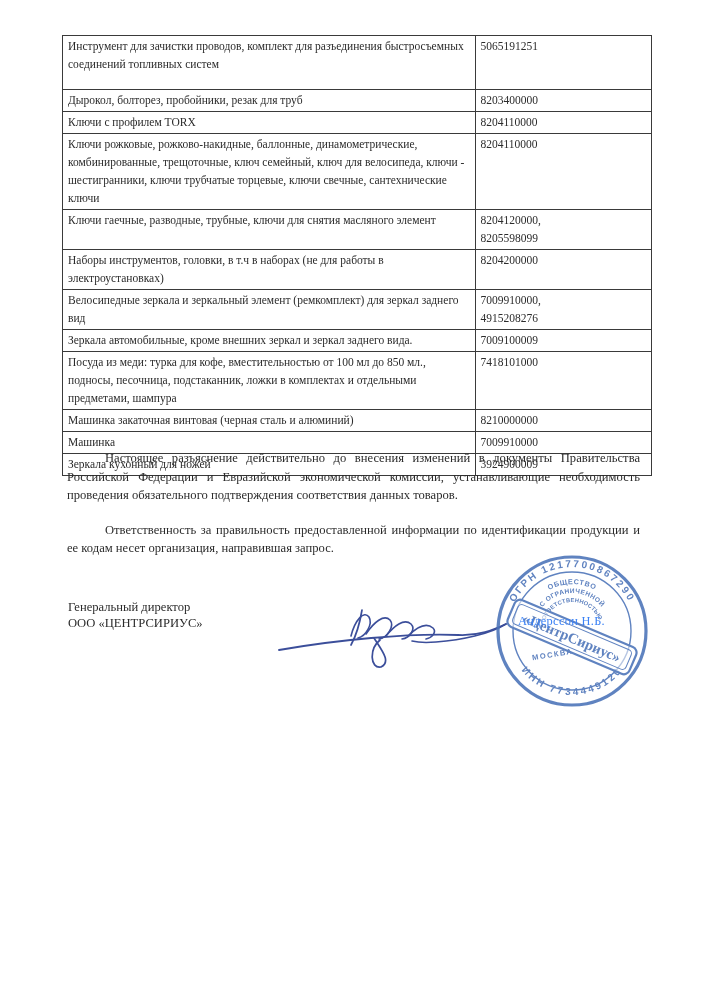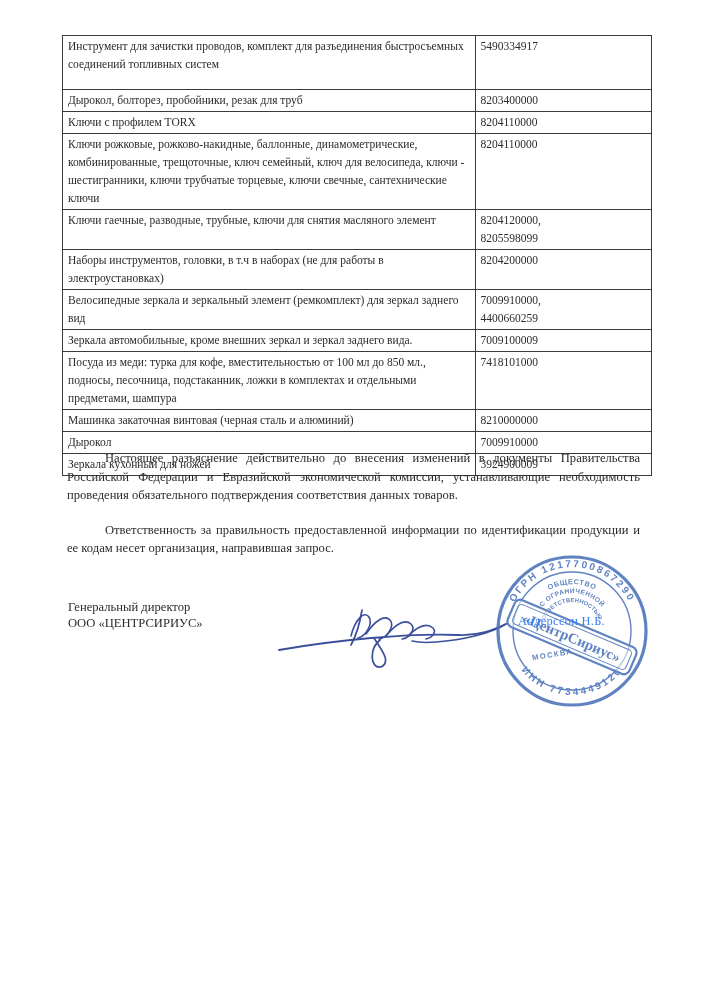--- a/index.html
+++ b/index.html
@@ -52,21 +52,21 @@
 </style>
 </head>
 <body>
 
 <div class="page">
 
   <table class="goods-table">
     <tbody>
       <tr class="tall">
         <td class="desc">Инструмент для зачистки проводов, комплект для разъединения быстросъемных соединений топливных систем</td>
-        <td class="code">5490334917</td>
+        <td class="code">5065191251</td>
       </tr>
       <tr>
         <td class="desc">Дырокол, болторез, пробойники, резак для труб</td>
         <td class="code">8203400000</td>
       </tr>
       <tr>
         <td class="desc">Ключи с профилем TORX</td>
         <td class="code">8204110000</td>
       </tr>
       <tr>
@@ -78,36 +78,36 @@
         <td class="code">8204120000,
 8205598099</td>
       </tr>
       <tr>
         <td class="desc">Наборы инструментов, головки, в т.ч в наборах (не для работы в электроустановках)</td>
         <td class="code">8204200000</td>
       </tr>
       <tr>
         <td class="desc">Велосипедные зеркала и зеркальный элемент (ремкомплект) для зеркал заднего вид</td>
         <td class="code">7009910000,
-4400660259</td>
+4915208276</td>
       </tr>
       <tr>
         <td class="desc">Зеркала автомобильные, кроме внешних зеркал и зеркал заднего вида.</td>
         <td class="code">7009100009</td>
       </tr>
       <tr>
         <td class="desc">Посуда из меди: турка для кофе, вместительностью от 100 мл до 850 мл., подносы, песочница, подстаканник, ложки в комплектах и отдельными предметами, шампура</td>
         <td class="code">7418101000</td>
       </tr>
       <tr>
         <td class="desc">Машинка закаточная винтовая (черная сталь и алюминий)</td>
         <td class="code">8210000000</td>
       </tr>
       <tr>
-        <td class="desc">Дырокол</td>
+        <td class="desc">Машинка</td>
         <td class="code">7009910000</td>
       </tr>
       <tr>
         <td class="desc">Зеркала кухонный для ножей</td>
         <td class="code">3924900009</td>
       </tr>
     </tbody>
   </table>
 
   <div class="letter-body">

